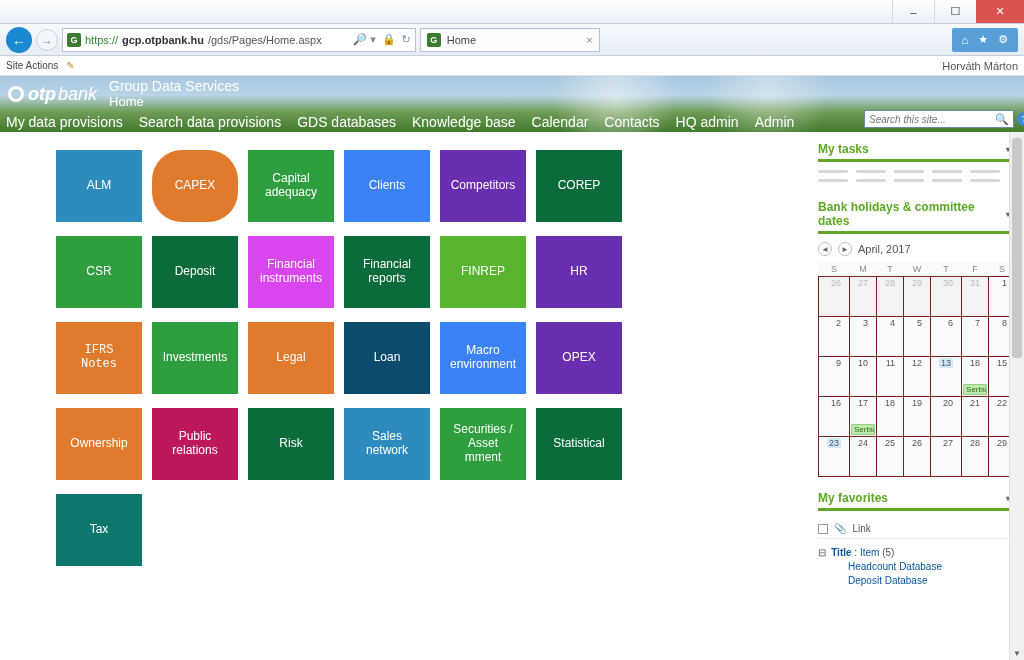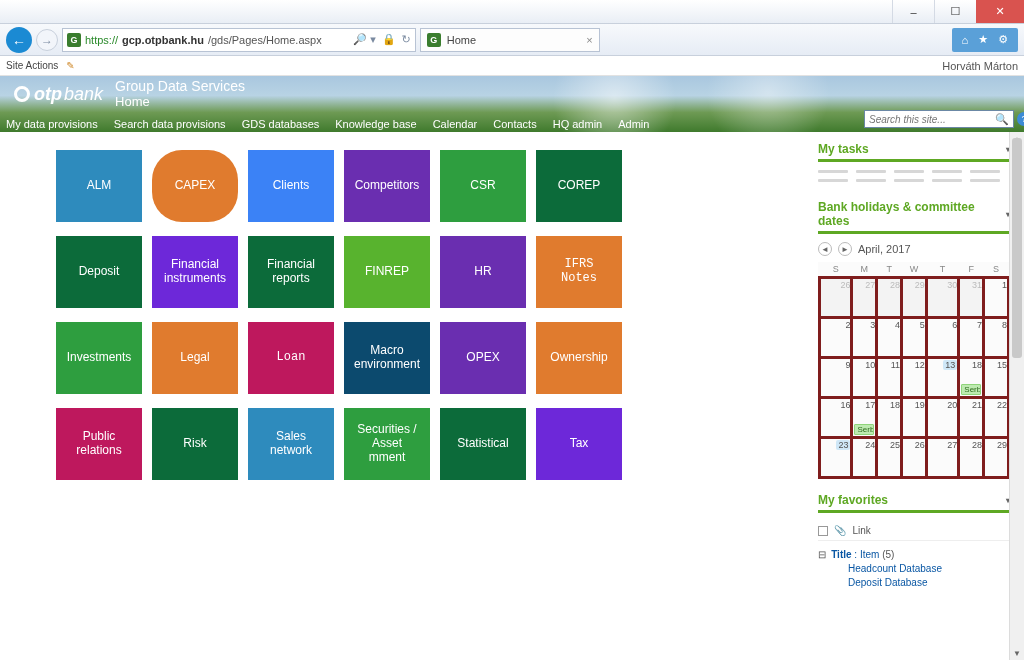--- a/index.html
+++ b/index.html
@@ -22,48 +22,48 @@
   
   .siteactions { height:20px; display:flex; align-items:center; padding:0 6px; font-size:10px; color:#444; border-bottom:1px solid #e2e2e2; }
   .siteactions .sa-icon { margin-left:8px; color:#d08b2e; }
   .username { margin-left:auto; color:#555; font-size:11px; }
   
   .banner { height:56px; position:relative; background: linear-gradient(to bottom, #a9c7df 0%, #b8d3e4 35%, #6e9a54 65%, #3f7a2d 100%); color:#fff; }
   .banner::after { content:""; position:absolute; inset:0; background:
      radial-gradient(circle at 60% 40%, rgba(255,255,255,.5), transparent 10%),
      radial-gradient(circle at 75% 30%, rgba(255,255,255,.4), transparent 8%);
      pointer-events:none; }
-  .banner-top { display:flex; align-items:center; height:36px; padding:0 8px; gap:8px; position:relative; z-index:2;margin-left:6px;}
+  .banner-top { display:flex; align-items:center; height:36px; padding:0 8px; gap:8px; position:relative; z-index:2;}
   .logo { display:flex; align-items:baseline; font-size:18px; font-weight:700; font-style:italic; gap:2px; }
   .logo .ring { width:16px; height:16px; border:3px solid #fff; border-radius:50%; display:inline-block; margin-right:2px; transform:translateY(2px);}
   .logo .bank { font-weight:400; }
   .banner-sub { font-size:14px; margin-left:4px; line-height:1.1; }
   .banner-sub .home { font-size:13px; display:block; }
   .searchbox { position:absolute; right:10px; top:34px; height:18px; width:150px; background:#fff; border:1px solid #6b88a5; display:flex; align-items:center; padding:0 4px; z-index:3;}
   .searchbox input { border:none; outline:none; width:100%; font-size:10px; font-style:italic; color:#888; }
   .searchbox .mag { color:#1b5fa3; font-size:11px; margin-left:2px; }
   .help { position:absolute; right:-18px; top:1px; width:14px; height:14px; background:#3d8bd6; border-radius:50%; color:#fff; font-size:9px; display:flex; align-items:center; justify-content:center;}
-  .mainnav { position:absolute; bottom:2px; left:6px; display:flex; gap:16px; font-size:11px; z-index:2;}
+  .mainnav { position:absolute; bottom:2px; left:6px; display:flex; gap:16px; font-size:14px; z-index:2;}
   .mainnav span { cursor:pointer; }
   
   .content { display:flex; height:calc(660px - 24px - 32px - 20px - 56px); }
   .tiles-wrap { flex:1; padding:18px 10px 10px 56px; overflow:auto;}
   .tiles { display:grid; grid-template-columns: repeat(6, 86px); grid-auto-rows:72px; gap:14px 10px;}
   .tile { color:#fff; display:flex; align-items:center; justify-content:center; text-align:center; font-size:12px; padding:12px; cursor:pointer; line-height:1.15;}
   .sidebar { width:210px; padding:10px 14px 10px 4px; overflow:auto;}
   .panel-title { color:#5ea823; font-size:12px; font-weight:600; border-bottom:3px solid #5ea823; padding-bottom:3px; margin-bottom:8px; display:flex; align-items:center;}
   .panel-title .caret { margin-left:auto; color:#666; font-size:8px;}
   .placeholder-lines { display:flex; flex-wrap:wrap; gap:6px 8px; margin:8px 0 18px; }
   .placeholder-lines span { height:3px; width:30px; background:#d7d7d7; border-radius:1px; }
   
   .cal-head { display:flex; align-items:center; gap:6px; font-size:11px; color:#555; margin-bottom:6px;}
   .cal-arrow { width:14px;height:14px;border:1px solid #bbb;border-radius:50%;display:flex;align-items:center;justify-content:center;font-size:8px;color:#666;cursor:pointer;}
   table.cal { width:100%; border-collapse:collapse; font-size:9px; color:#555; background:#fbfbfb;}
   table.cal th { color:#888; font-weight:400; padding:2px 0; }
-  table.cal td { border:3px solid #7f1d1d; height:40px; vertical-align:top; padding:1px 0; text-align:right; position:relative;}
+  table.cal td { border:1px solid #7f1d1d; height:40px; vertical-align:top; padding:1px 8px; text-align:right; position:relative;}
   table.cal td.othermonth { color:#bbb; background:#f3f3f3;}
   .event { position:absolute; left:1px; right:1px; bottom:1px; background:#bdeab0; color:#2e6b1e; font-size:8px; padding:0 2px; border:1px solid #8fd47a; border-radius:1px; text-align:left; overflow:hidden; white-space:nowrap;}
   td.today .daynum { background:#cfe7f7; padding:0 2px; border-radius:2px;}
   .daynum { display:inline-block; }
   
   .fav-header { display:flex; align-items:center; gap:6px; font-size:10px; color:#555; padding:4px 0; border-bottom:1px solid #eee;}
   .fav-header .box { width:10px;height:10px;border:1px solid #999;}
   .fav-group { font-size:10px; color:#0a57a4; margin-top:8px;}
   .fav-group .count { color:#555; }
   .fav-item { font-size:10px; color:#0a57a4; margin:3px 0 0 14px; cursor:pointer;padding-left:16px;}
@@ -142,42 +142,43 @@
     <span class="mag">🔍</span>
     <span class="help">?</span>
   </div>
 </div>
 
 <div class="content">
   <div class="tiles-wrap">
     <div class="tiles" id="tiles">
         <div class="tile" style="background: rgb(46, 139, 189);">ALM</div>
         <div class="tile" style="background: rgb(224, 123, 46); border-radius: 30px;">CAPEX</div>
+        <div class="tile" style="background: rgb(46, 158, 63);">Capital adequacy</div>
         <div class="tile" style="background: #3b82f6;">Clients</div>
         <div class="tile" style="background: rgb(106, 46, 176);">Competitors</div>
+        <div class="tile" style="background: rgb(12, 107, 58);">COREP</div>
         <div class="tile" style="background: rgb(46, 158, 63);">CSR</div>
-        <div class="tile" style="background: rgb(12, 107, 58);">COREP</div>
         <div class="tile" style="background: rgb(12, 107, 58);">Deposit</div>
-        <div class="tile" style="background: #6d28d9;">Financial instruments</div>
+        <div class="tile" style="background: #d946ef;">Financial instruments</div>
         <div class="tile" style="background: rgb(12, 107, 58);">Financial reports</div>
         <div class="tile" style="background: rgb(88, 179, 46);">FINREP</div>
         <div class="tile" style="background: rgb(106, 46, 176);">HR</div>
         <div class="tile" style="background: rgb(224, 123, 46); font-family: Liberation Mono, monospace;">IFRS Notes</div>
         <div class="tile" style="background: rgb(46, 158, 63);">Investments</div>
         <div class="tile" style="background: rgb(224, 123, 46);">Legal</div>
-        <div class="tile" style="background: #be185d; font-family: Liberation Mono, monospace;">Loan</div>
-        <div class="tile" style="background: #0c4a6e;">Macro environment</div>
+        <div class="tile" style="background: #0c4a6e;">Loan</div>
+        <div class="tile" style="background: #3b82f6;">Macro environment</div>
         <div class="tile" style="background: rgb(106, 46, 176);">OPEX</div>
         <div class="tile" style="background: rgb(224, 123, 46);">Ownership</div>
         <div class="tile" style="background: #be185d;">Public relations</div>
         <div class="tile" style="background: rgb(12, 107, 58);">Risk</div>
         <div class="tile" style="background: rgb(46, 139, 189);">Sales network</div>
         <div class="tile" style="background: rgb(46, 158, 63);">Securities / Asset mment</div>
         <div class="tile" style="background: rgb(12, 107, 58);">Statistical</div>
-        <div class="tile" style="background: #6d28d9;">Tax</div>
+        <div class="tile" style="background: #0f766e;">Tax</div>
       </div>
   </div>
   <div class="sidebar">
 
     <div class="panel-title">
       <span>My tasks</span>
       <span class="caret">▾</span>
     </div>
     <div class="placeholder-lines">
       <span></span>

